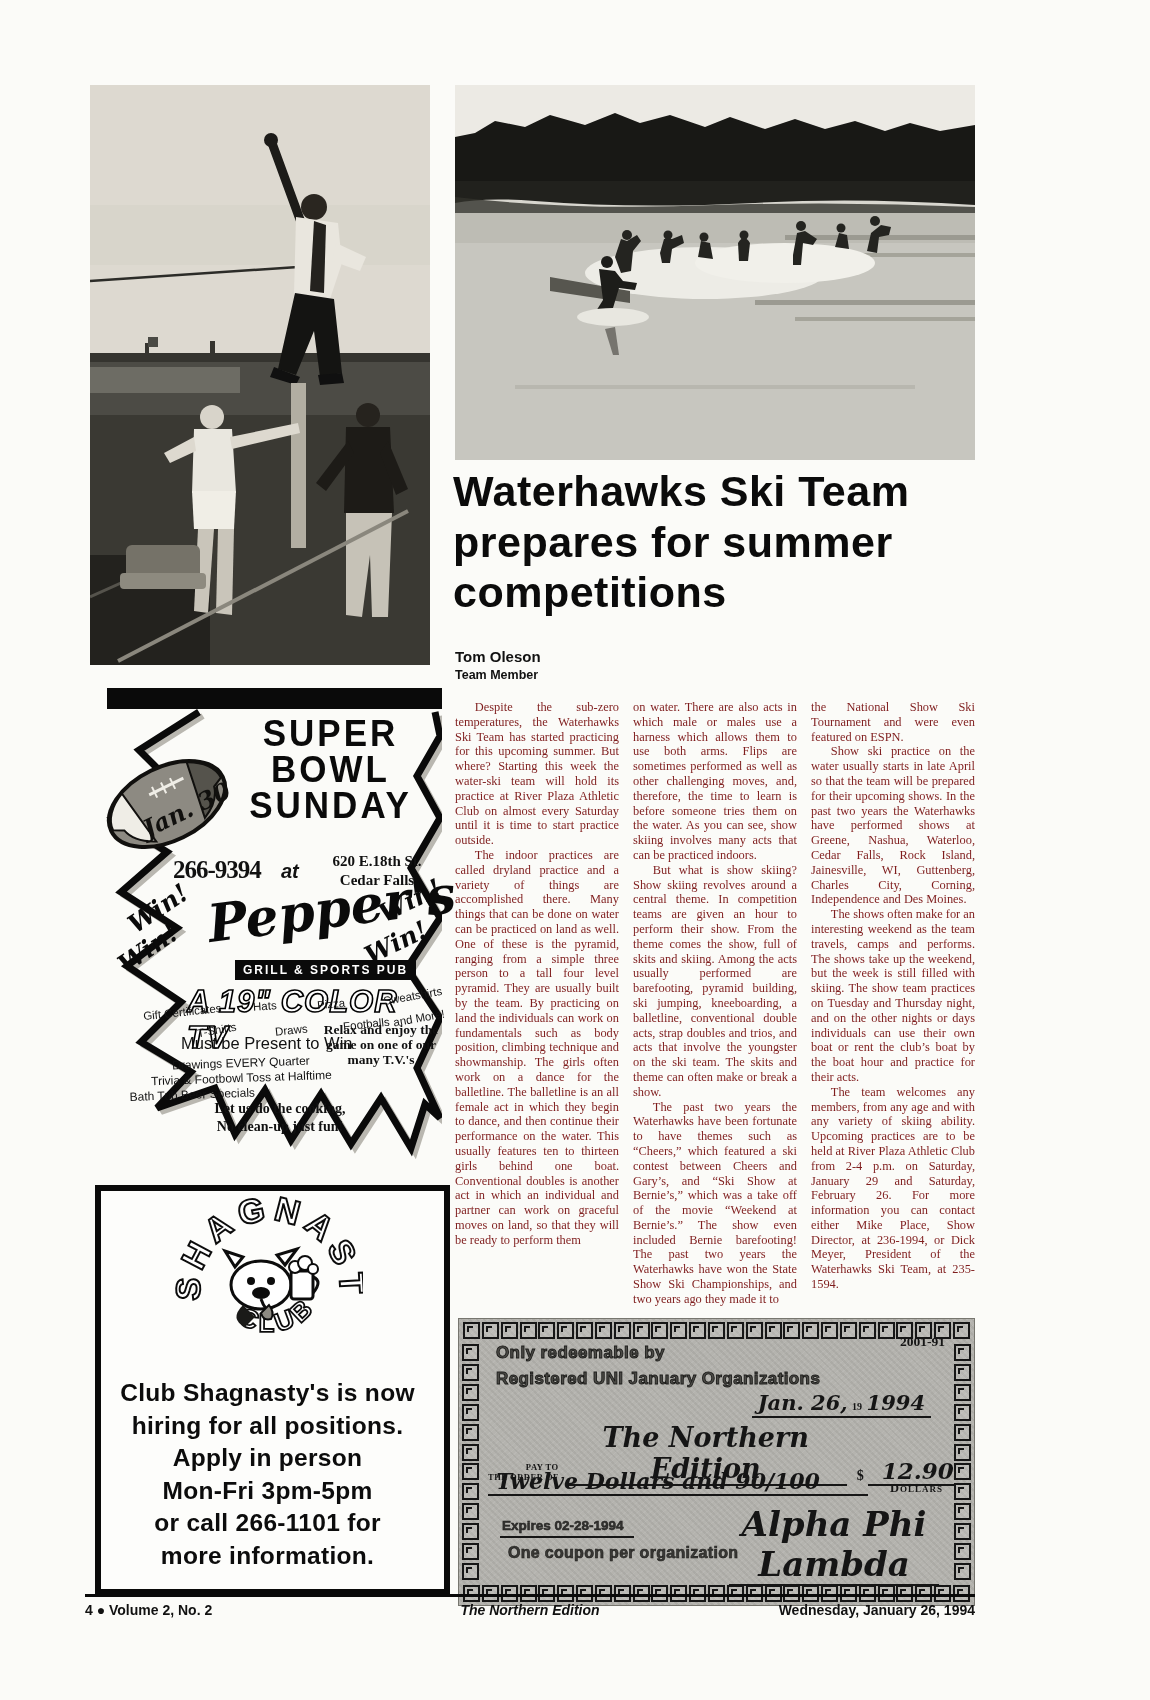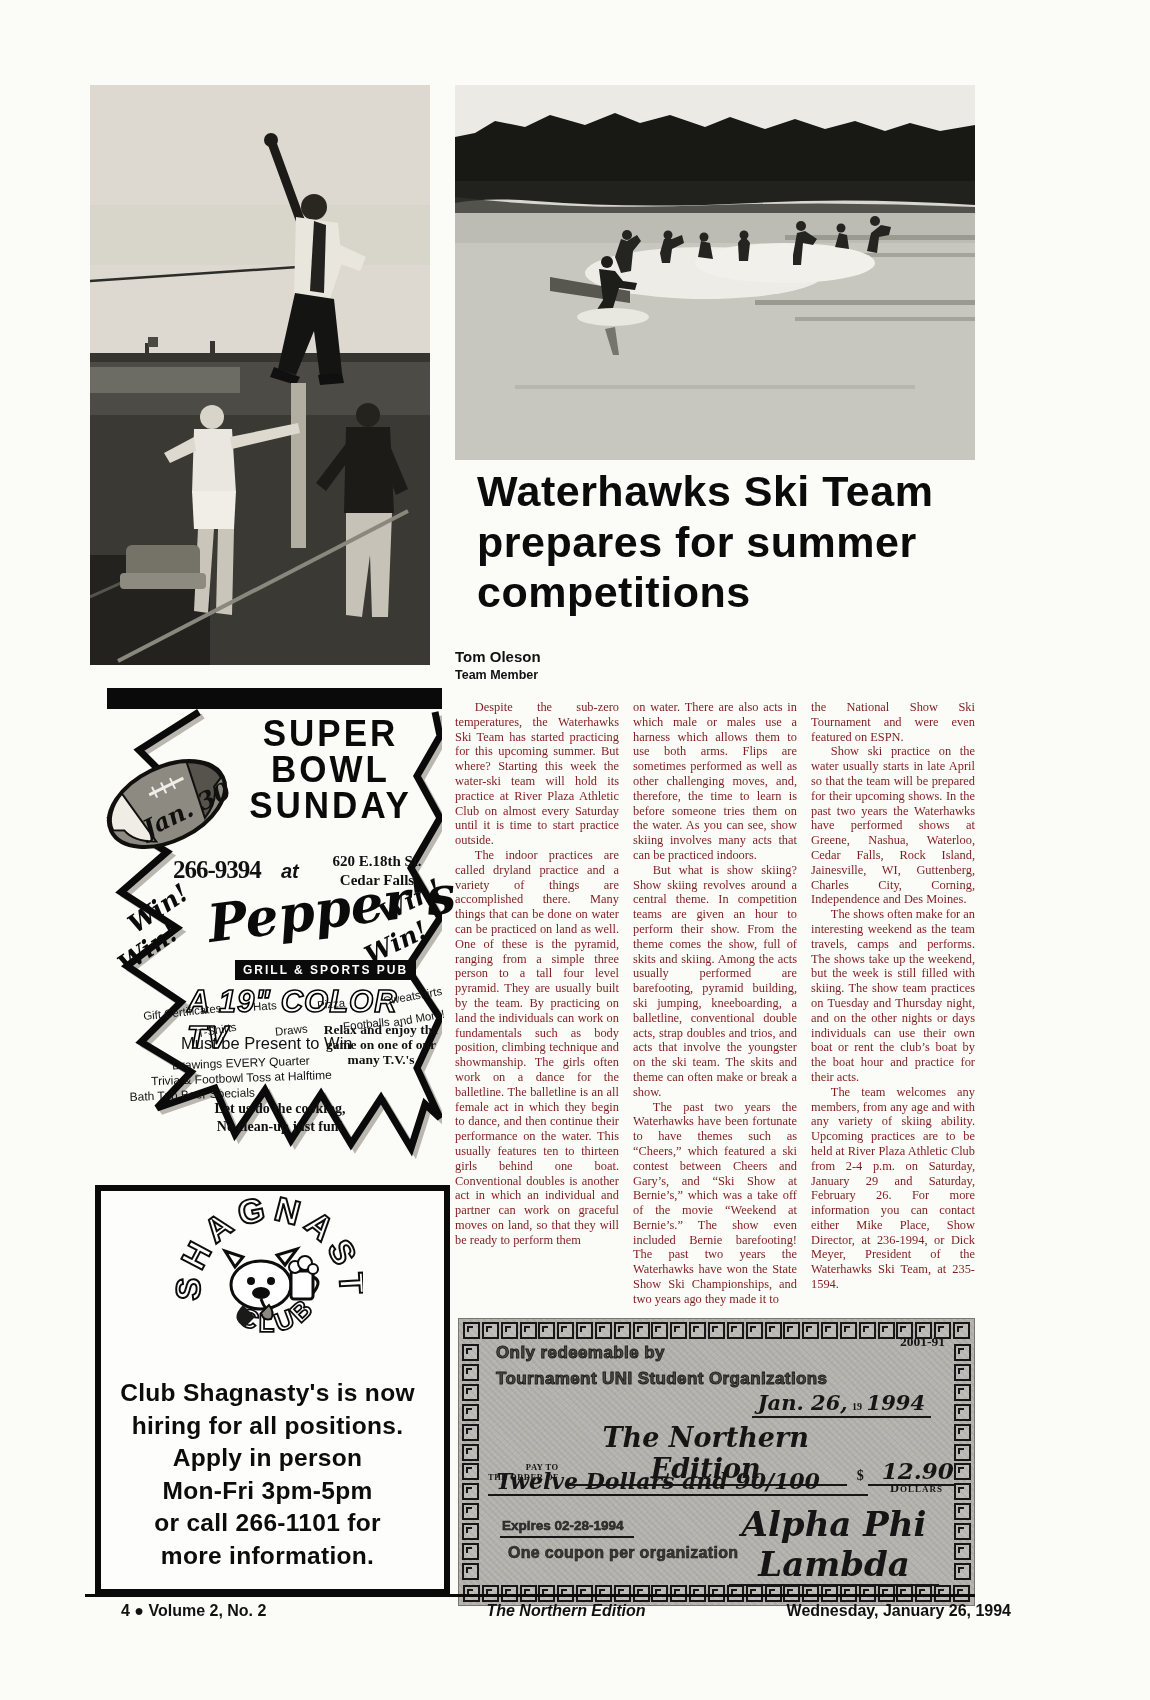--- a/index.html
+++ b/index.html
@@ -7,21 +7,21 @@
         font-family:"Liberation Sans",sans-serif;color:#111;}
   .abs{position:absolute;}
 
   
   .photo{position:absolute;overflow:hidden;background:#d8d6cf;}
   .photo svg{display:block;}
 
   
   .headline{position:absolute;left:453px;top:466px;width:522px;
             font-weight:900;font-size:43px;line-height:1.18;letter-spacing:0.5px;color:#0b0b0b;}
-  .headline div{white-space:nowrap;margin-left:24px;}
+  .headline div{white-space:nowrap;}
   .byline{position:absolute;left:455px;top:648px;}
   .byline .name{font-weight:bold;font-size:15px;}
   .byline .role{font-weight:bold;font-size:12.5px;margin-top:3px;}
   .columns{position:absolute;left:455px;top:700px;width:522px;display:flex;gap:14px;}
   .col{width:164px;font-family:"Liberation Serif",serif;font-size:12.4px;line-height:14.8px;
        text-align:justify;color:#7f1d1d;}
   .col p{margin:0;text-indent:1.6em;}
   .col p.cont{text-indent:0;}
 
   
@@ -97,21 +97,21 @@
   .c-expires{position:absolute;left:42px;top:200px;font-weight:700;font-size:13.5px;
              border-bottom:2px solid #161616;padding:0 10px 3px 2px;color:#333230;
              -webkit-text-stroke:0.5px #1c1c1a;}
   .c-limit{position:absolute;left:50px;top:226px;font-weight:700;font-size:16px;color:#3a3936;
            -webkit-text-stroke:0.6px #1c1c1a;letter-spacing:0.3px;}
   .c-sign{position:absolute;right:36px;top:186px;width:210px;border-bottom:2px solid #161616;
           text-align:center;font-size:34px;}
 
   
   .footer-rule{position:absolute;left:85px;top:1594px;width:890px;height:3px;background:#0a0a0a;}
-  .footer{position:absolute;left:85px;top:1602px;width:890px;display:flex;font-weight:bold;font-size:16px;margin-left:36px;}
+  .footer{position:absolute;left:85px;top:1602px;width:890px;display:flex;font-weight:bold;font-size:14px;}
   .footer .fl{flex:1;text-align:left;}
   .footer .fc{flex:1;text-align:center;font-style:italic;}
   .footer .fr{flex:1;text-align:right;}
 </style>
 </head>
 <body>
 
 <div class="page">
 
   <div class="photo" style="left:90px;top:85px;width:340px;height:580px;">
@@ -439,21 +439,21 @@
         <div class="key-cell"></div>
         <div class="key-cell"></div>
         <div class="key-cell"></div>
         <div class="key-cell"></div>
       </div>
 
     <div class="c-code ink">2001-91</div>
 
     <div class="c-redeem">
       <div>Only redeemable by</div>
-      <div>Tournament UNI Student Organizations</div>
+      <div>Registered UNI January Organizations</div>
     </div>
 
     <div class="c-date ink">
       <span class="script">Jan. 26,</span>
       <span class="printed">19</span>
       <span class="script">1994</span>
     </div>
 
     <div class="c-payrow ink">
       <div class="c-paylabel">

